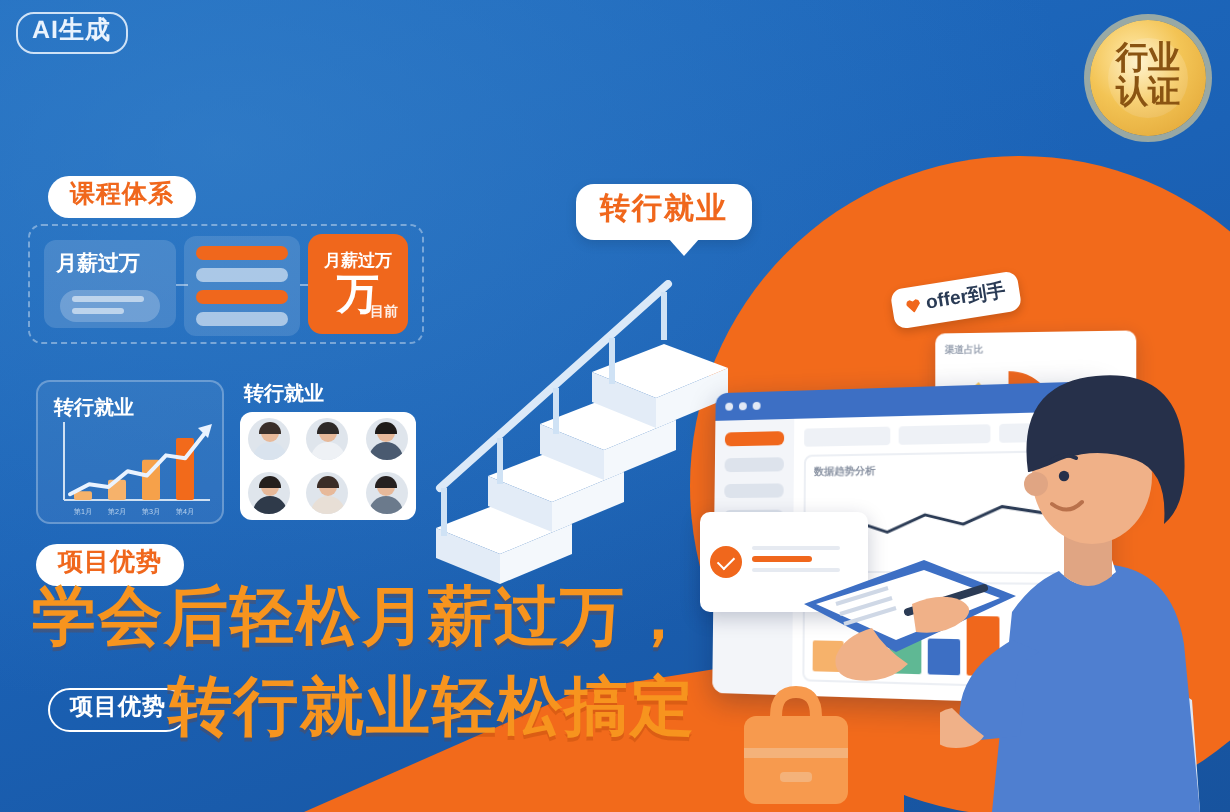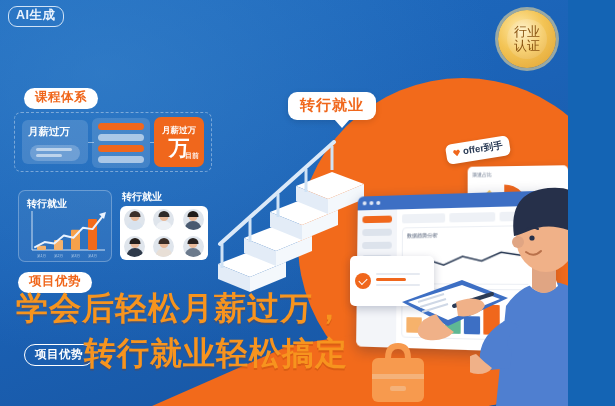--- a/index.html
+++ b/index.html
@@ -1,21 +1,21 @@
 <!DOCTYPE html>
 <html><head>
 <meta charset="utf-8">
 <style>
   html,body{margin:0;padding:0;}
   body{
     width:615px;height:406px;overflow:hidden;
     font-family:"Liberation Sans","DejaVu Sans",sans-serif;
     background:#1464b4;
   }
-  .poster{position:relative;width:568px;height:406px;overflow:hidden;background:#1b64b4;}
+  .poster{position:relative;width:615px;height:406px;overflow:hidden;background:#1b64b4;}
 
   
   .bg-blue{position:absolute;inset:0;background:linear-gradient(160deg,#1f6cc0 0%,#1b62b6 45%,#17539e 100%);}
   .bg-blue-deep{position:absolute;left:0;top:0;width:100%;height:100%;
     background:radial-gradient(ellipse at 18% 18%, rgba(60,135,205,.55) 0%, rgba(27,98,182,0) 60%);}
   .orange-circle{position:absolute;right:-60px;top:78px;width:330px;height:330px;border-radius:50%;
     background:#f26a1b;}
   .orange-bottom{position:absolute;left:152px;bottom:0;width:300px;height:92px;background:#f26a1b;
     clip-path:polygon(0% 100%,100% 100%,100% 6%,46% 34%);}
 
@@ -39,21 +39,21 @@
       #f0bb4c 60deg 75deg,#e2a93c 75deg 90deg,#f0bb4c 90deg 105deg,#e2a93c 105deg 120deg,
       #f0bb4c 120deg 135deg,#e2a93c 135deg 150deg,#f0bb4c 150deg 165deg,#e2a93c 165deg 180deg,
       #f0bb4c 180deg 195deg,#e2a93c 195deg 210deg,#f0bb4c 210deg 225deg,#e2a93c 225deg 240deg,
       #f0bb4c 240deg 255deg,#e2a93c 255deg 270deg,#f0bb4c 270deg 285deg,#e2a93c 285deg 300deg,
       #f0bb4c 300deg 315deg,#e2a93c 315deg 330deg,#f0bb4c 330deg 345deg,#e2a93c 345deg 360deg);
     border-radius:44%;z-index:-1;}
   .cert .inner{position:absolute;left:9px;top:9px;right:9px;bottom:9px;border-radius:50%;
     background:radial-gradient(circle at 38% 30%, #fff3cd 0%, #f6cf72 55%, #e8b martin 100%);
     background:radial-gradient(circle at 38% 30%, #fff3cd 0%, #f6cf72 55%, #e6b351 100%);
     display:flex;flex-direction:column;align-items:center;justify-content:center;}
-  .cert .inner span{color:#8a5412;font-size:13px;font-weight:400;line-height:1.05;}
+  .cert .inner span{color:#8a5412;font-size:16px;font-weight:700;line-height:1.05;}
 
   
   .pill{position:absolute;background:#ffffff;border-radius:13px;padding:3px 11px 4px;
     font-size:12.5px;font-weight:900;color:#f0671c;letter-spacing:.5px;line-height:1.1;}
   .pill-outline{position:absolute;border:1.4px solid #ffffff;border-radius:13px;padding:3px 10px 4px;
     font-size:11.5px;font-weight:800;color:#ffffff;letter-spacing:.5px;line-height:1.1;background:transparent;}
 
   #lbl-kecheng{left:24px;top:88px;}
   #lbl-xiangmu1{left:18px;top:272px;}
   #lbl-xiangmu2{left:24px;top:344px;}

